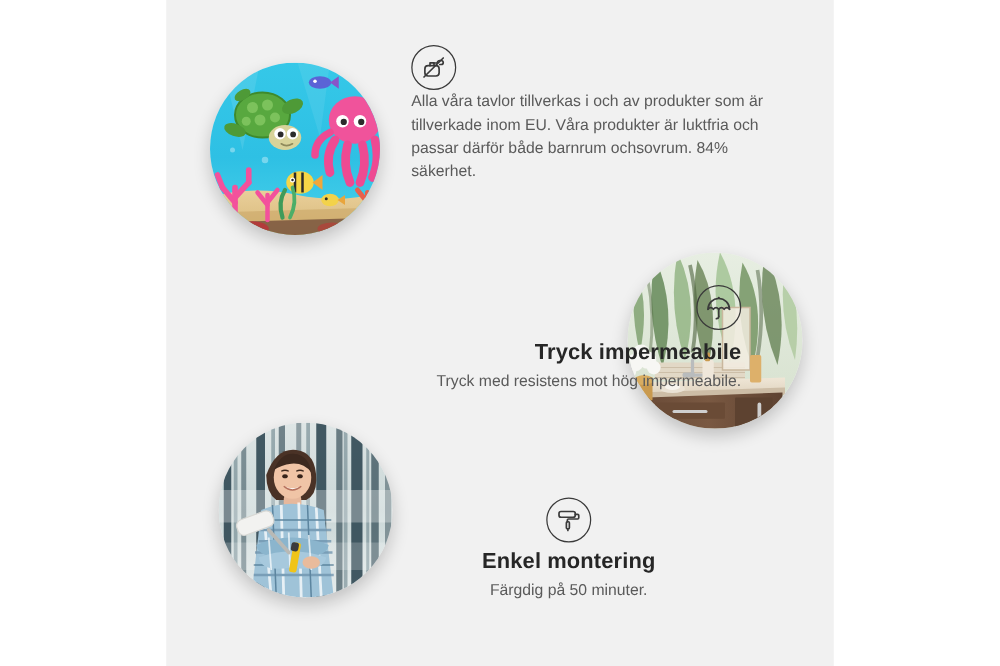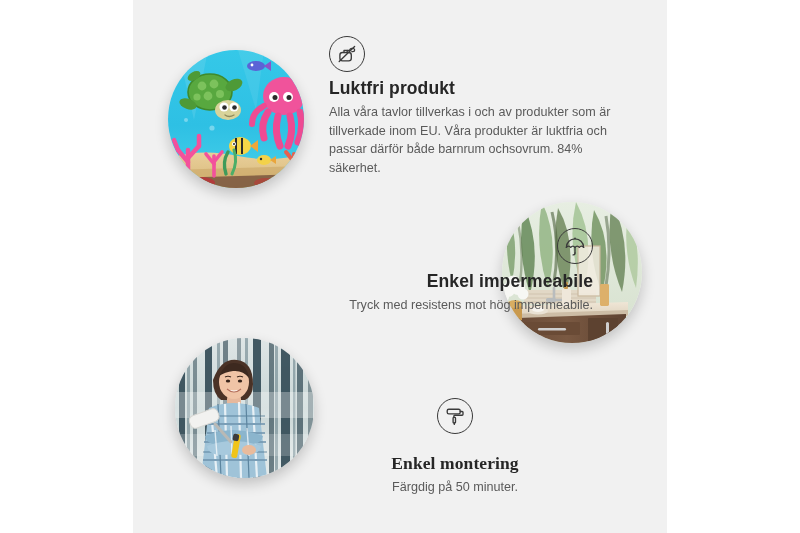--- a/index.html
+++ b/index.html
@@ -76,21 +76,21 @@
   #feature-odourless .icon-badge { margin-left: 0; }
 
   
   #feature-waterproof { left: 80px; top: 228px; width: 380px; text-align: right; }
   #feature-waterproof .icon-badge { margin-left: auto; margin-right: 0; }
   #feature-waterproof .feat-title { margin-top: 7px; }
 
   
   #feature-easy-mount { left: 182px; top: 398px; width: 280px; text-align: center; }
   #feature-easy-mount .icon-badge { margin-left: auto; margin-right: auto; }
-  #feature-easy-mount .feat-title { margin-top: 19px; font-family: Liberation Serif, serif; }
+  #feature-easy-mount .feat-title { margin-top: 4px; }
 </style>
 </head>
 <body>
 
 <div class="page">
   <div class="canvas">
 
     <div class="photo" id="photo-underwater" style="left:35px; top:50px; width:136px; height:138px;">
       <svg width="136" height="138" viewBox="0 0 136 138">
         <defs>
@@ -378,35 +378,34 @@
     <div class="feature" id="feature-odourless">
       <div class="icon-badge">
         <svg width="24" height="24" viewBox="0 0 24 24" fill="none" stroke="#3a3a3a" stroke-width="1.35" stroke-linecap="round" stroke-linejoin="round">
           <path d="M7.5 10.5 h6.2 a2.6 2.6 0 0 1 2.6 2.6 v3.1 a2.6 2.6 0 0 1 -2.6 2.6 h-6.2 a2.6 2.6 0 0 1 -2.6 -2.6 v-3.1 a2.6 2.6 0 0 1 2.6 -2.6 z"></path>
           <path d="M9 10.5 v-2.2 h3.2 v2.2"></path>
           <path d="M12.2 8.4 h2.6"></path>
           <path d="M14.8 8.4 a2 2 0 0 1 2 -2 h1.2 a1.6 1.6 0 0 1 1.6 1.6 a1.6 1.6 0 0 1 -1.6 1.6 h-1.2"></path>
           <line x1="4.2" y1="19.6" x2="19.6" y2="4.4"></line>
         </svg>
       </div>
-      <h3 class="feat-title">Luktfri produkt</h3>
       <p class="feat-body">Alla våra tavlor tillverkas i och av produkter som är tillverkade inom EU. Våra produkter är luktfria och passar därför både barnrum ochsovrum. 84% säkerhet.</p>
     </div>
 
     <div class="feature" id="feature-waterproof">
       <div class="icon-badge">
         <svg width="24" height="24" viewBox="0 0 24 24" fill="none" stroke="#3a3a3a" stroke-width="1.35" stroke-linecap="round" stroke-linejoin="round">
           <path d="M3.4 13.4 a8.6 8.6 0 0 1 17.2 0"></path>
           <path d="M3.4 13.4 q2.15 -2.6 4.3 0 q2.15 -2.6 4.3 0 q2.15 -2.6 4.3 0 q2.15 -2.6 4.3 0"></path>
           <line x1="12" y1="13.4" x2="12" y2="19"></line>
           <path d="M12 19 a1.9 1.9 0 0 1 -1.9 1.9"></path>
           <circle cx="12" cy="4.3" r="0.9" fill="#3a3a3a" stroke="none"></circle>
         </svg>
       </div>
-      <h3 class="feat-title">Enkel impermeabile</h3>
+      <h3 class="feat-title">Tryck impermeabile</h3>
       <p class="feat-body">Tryck med resistens mot hög impermeabile.</p>
     </div>
 
     <div class="feature" id="feature-easy-mount">
       <div class="icon-badge">
         <svg width="24" height="24" viewBox="0 0 24 24" fill="none" stroke="#3a3a3a" stroke-width="1.35" stroke-linecap="round" stroke-linejoin="round">
           <rect x="4.2" y="5.2" width="13" height="4.6" rx="1.6"></rect>
           <path d="M17.2 7.5 h1.9 a0.9 0.9 0 0 1 0.9 0.9 v1.9 a0.9 0.9 0 0 1 -0.9 0.9 h-7.3 a0.9 0.9 0 0 0 -0.9 0.9 v1.3"></path>
           <rect x="10.1" y="13.4" width="2.4" height="5.6" rx="0.8"></rect>
           <line x1="11.3" y1="19" x2="11.3" y2="20.4"></line>

